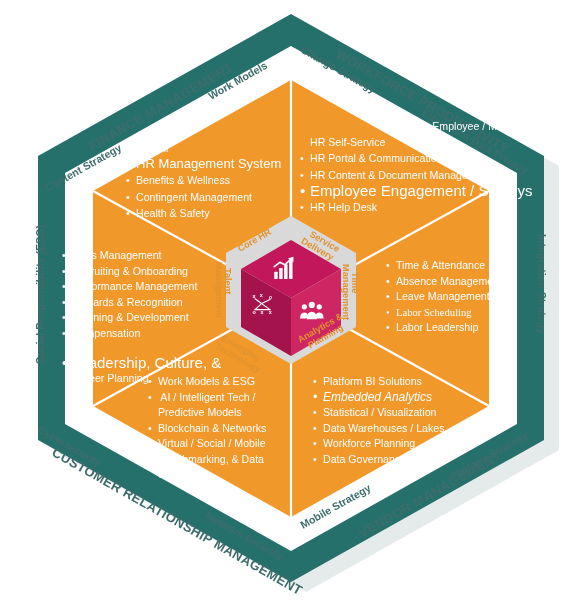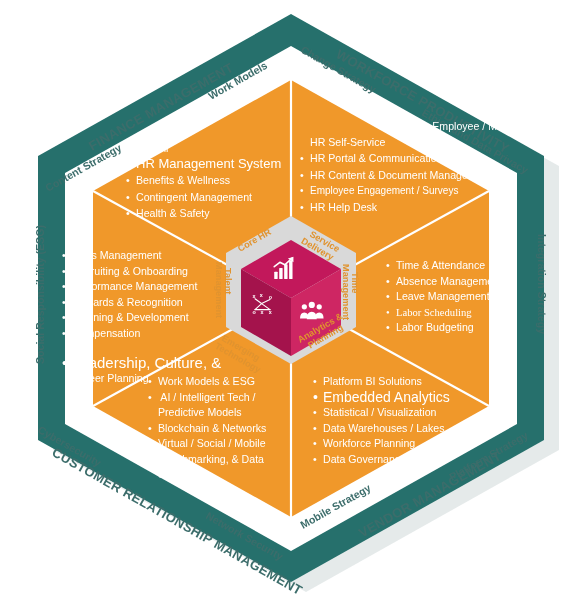--- a/index.html
+++ b/index.html
@@ -201,21 +201,21 @@
     <li style="color:#fff;font-size:10.6px;line-height:16.2px;white-space:nowrap;"><span style="display:inline-block;width:10px;">•</span><span>Health &amp; Safety</span></li>
   </ul>
 </div>
 
 <div class="seg" style="position:absolute;left:300px;top:118px;width:230px;">
   <ul style="list-style:none;margin:0;padding:0;">
     <li style="color:#fff;font-size:10.6px;line-height:16.2px;white-space:nowrap;text-align:right;"><span style="display:inline-block;width:10px;">•</span><span>Employee / Manager</span></li>
     <li style="color:#fff;font-size:10.6px;line-height:16.2px;white-space:nowrap;padding-left:10px;"><span>HR Self-Service</span></li>
     <li style="color:#fff;font-size:10.6px;line-height:16.2px;white-space:nowrap;"><span style="display:inline-block;width:10px;">•</span><span>HR Portal &amp; Communications</span></li>
     <li style="color:#fff;font-size:10.6px;line-height:16.2px;white-space:nowrap;"><span style="display:inline-block;width:10px;">•</span><span>HR Content &amp; Document Management</span></li>
-    <li style="color:#fff;font-size:10px;line-height:16.2px;white-space:nowrap;"><span style="display:inline-block;width:10px;">•</span><span>Employee Engagement / Surveys</span></li>
+    <li style="color:#fff;font-size:15px;line-height:16.2px;white-space:nowrap;"><span style="display:inline-block;width:10px;">•</span><span>Employee Engagement / Surveys</span></li>
     <li style="color:#fff;font-size:10.6px;line-height:16.2px;white-space:nowrap;"><span style="display:inline-block;width:10px;">•</span><span>HR Help Desk</span></li>
   </ul>
 </div>
 
 <div class="seg" style="position:absolute;left:62px;top:248px;width:175px;">
   <ul style="list-style:none;margin:0;padding:0;">
     <li style="color:#fff;font-size:10.6px;line-height:15.5px;white-space:nowrap;"><span style="display:inline-block;width:10px;">•</span><span>Skills Management</span></li>
     <li style="color:#fff;font-size:10.6px;line-height:15.5px;white-space:nowrap;"><span style="display:inline-block;width:10px;">•</span><span>Recruiting &amp; Onboarding</span></li>
     <li style="color:#fff;font-size:10.6px;line-height:15.5px;white-space:nowrap;"><span style="display:inline-block;width:10px;">•</span><span>Performance Management</span></li>
     <li style="color:#fff;font-size:10.6px;line-height:15.5px;white-space:nowrap;"><span style="display:inline-block;width:10px;">•</span><span>Rewards &amp; Recognition</span></li>
@@ -225,40 +225,40 @@
     <li style="color:#fff;font-size:10.6px;line-height:15.5px;white-space:nowrap;padding-left:10px;"><span>Career Planning</span></li>
   </ul>
 </div>
 
 <div class="seg" style="position:absolute;left:386px;top:258px;width:160px;">
   <ul style="list-style:none;margin:0;padding:0;">
     <li style="color:#fff;font-size:10.6px;line-height:15.5px;white-space:nowrap;"><span style="display:inline-block;width:10px;">•</span><span>Time &amp; Attendance</span></li>
     <li style="color:#fff;font-size:10.6px;line-height:15.5px;white-space:nowrap;"><span style="display:inline-block;width:10px;">•</span><span>Absence Management</span></li>
     <li style="color:#fff;font-size:10.6px;line-height:15.5px;white-space:nowrap;"><span style="display:inline-block;width:10px;">•</span><span>Leave Management</span></li>
     <li style="color:#fff;font-size:10.6px;line-height:15.5px;white-space:nowrap;font-family:Liberation Serif, serif;"><span style="display:inline-block;width:10px;">•</span><span>Labor Scheduling</span></li>
-    <li style="color:#fff;font-size:10.6px;line-height:15.5px;white-space:nowrap;"><span style="display:inline-block;width:10px;">•</span><span>Labor Budgeting</span></li>
+    <li style="color:#fff;font-size:10.6px;line-height:15.5px;white-space:nowrap;"><span style="display:inline-block;width:10px;">•</span><span>Labor Leadership</span></li>
   </ul>
 </div>
 
 <div class="seg" style="position:absolute;left:148px;top:374px;width:180px;">
   <ul style="list-style:none;margin:0;padding:0;">
     <li style="color:#fff;font-size:10.6px;line-height:15.5px;white-space:nowrap;"><span style="display:inline-block;width:10px;">•</span><span>Work Models &amp; ESG</span></li>
     <li style="color:#fff;font-size:10.6px;line-height:15.5px;white-space:nowrap;"><span style="display:inline-block;width:10px;">•</span><span> AI / Intelligent Tech /</span></li>
     <li style="color:#fff;font-size:10.6px;line-height:15.5px;white-space:nowrap;padding-left:10px;"><span>Predictive Models</span></li>
     <li style="color:#fff;font-size:10.6px;line-height:15.5px;white-space:nowrap;"><span style="display:inline-block;width:10px;">•</span><span>Blockchain  &amp; Networks</span></li>
     <li style="color:#fff;font-size:10.6px;line-height:15.5px;white-space:nowrap;"><span style="display:inline-block;width:10px;">•</span><span>Virtual / Social / Mobile</span></li>
     <li style="color:#fff;font-size:10.6px;line-height:15.5px;white-space:nowrap;"><span style="display:inline-block;width:10px;">•</span><span>Benchmarking, &amp; Data</span></li>
     <li style="color:#fff;font-size:10.6px;line-height:15.5px;white-space:nowrap;padding-left:10px;"><span>Strategies</span></li>
   </ul>
 </div>
 
 <div class="seg" style="position:absolute;left:313px;top:374px;width:180px;">
   <ul style="list-style:none;margin:0;padding:0;">
     <li style="color:#fff;font-size:10.6px;line-height:15.5px;white-space:nowrap;"><span style="display:inline-block;width:10px;">•</span><span>Platform BI Solutions</span></li>
-    <li style="color:#fff;font-size:14px;line-height:15.5px;white-space:nowrap;"><span style="display:inline-block;width:10px;">•</span><span>Embedded Analytics</span></li>
+    <li style="color:#fff;font-size:12px;line-height:15.5px;white-space:nowrap;font-style:italic;"><span style="display:inline-block;width:10px;">•</span><span>Embedded Analytics</span></li>
     <li style="color:#fff;font-size:10.6px;line-height:15.5px;white-space:nowrap;"><span style="display:inline-block;width:10px;">•</span><span>Statistical / Visualization</span></li>
     <li style="color:#fff;font-size:10.6px;line-height:15.5px;white-space:nowrap;"><span style="display:inline-block;width:10px;">•</span><span>Data Warehouses / Lakes</span></li>
     <li style="color:#fff;font-size:10.6px;line-height:15.5px;white-space:nowrap;"><span style="display:inline-block;width:10px;">•</span><span>Workforce Planning</span></li>
     <li style="color:#fff;font-size:10.6px;line-height:15.5px;white-space:nowrap;"><span style="display:inline-block;width:10px;">•</span><span>Data Governance</span></li>
   </ul>
 </div>
 
 </div>
 
 </body></html>

